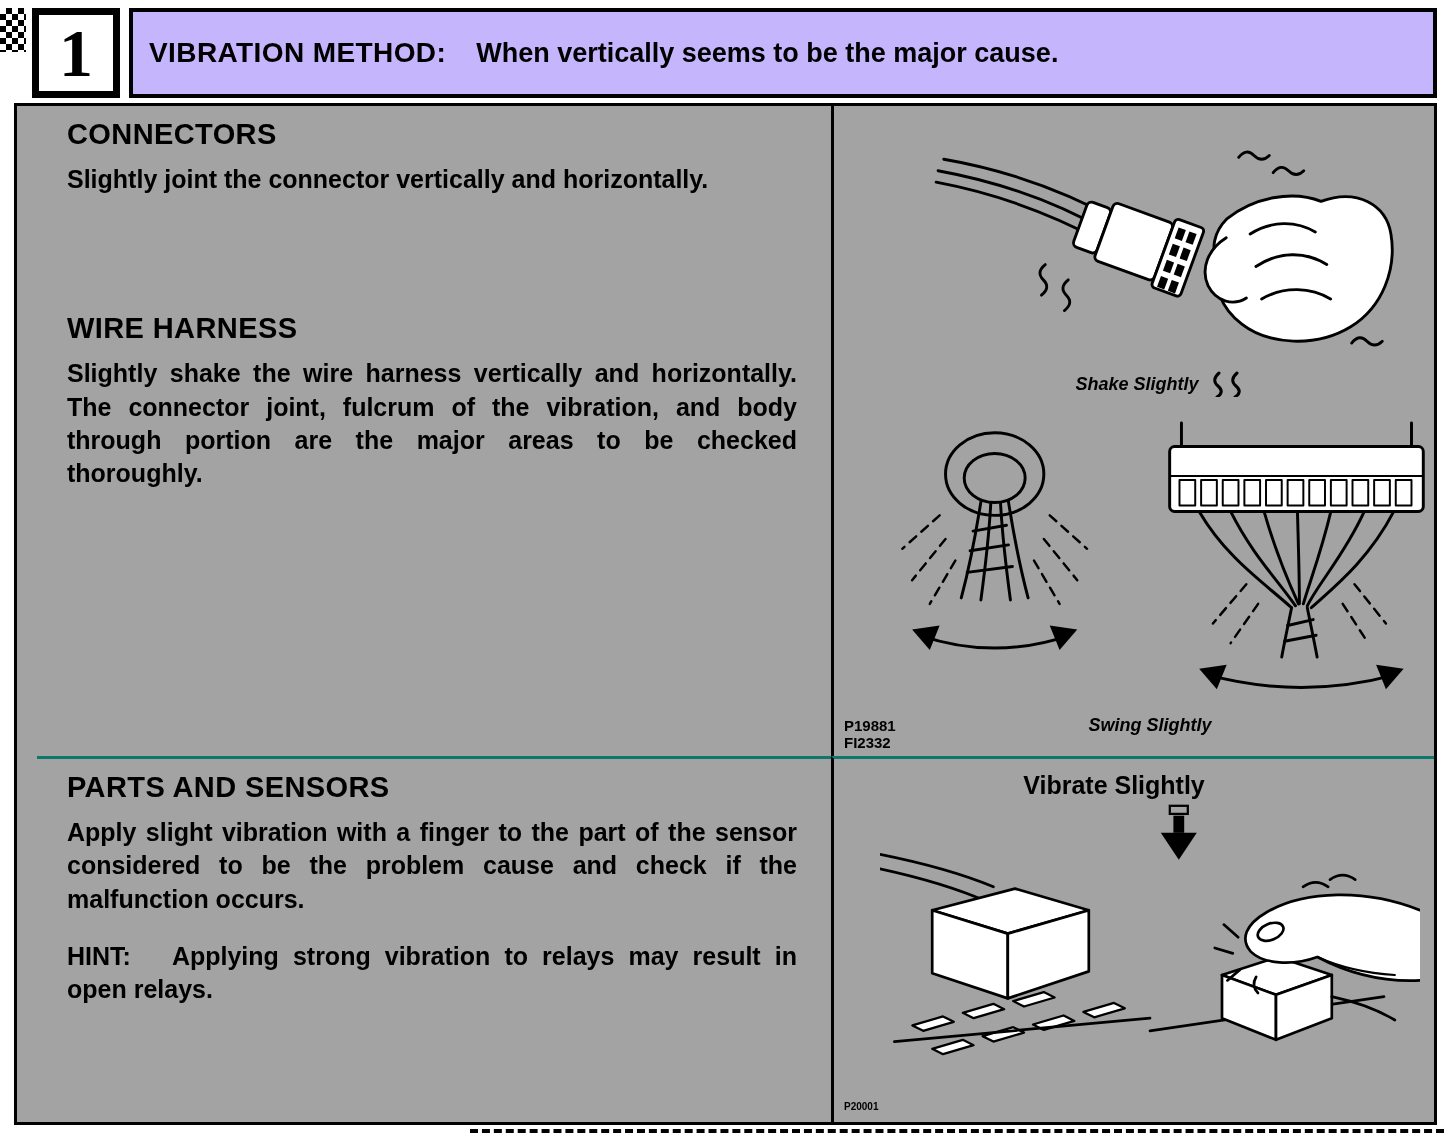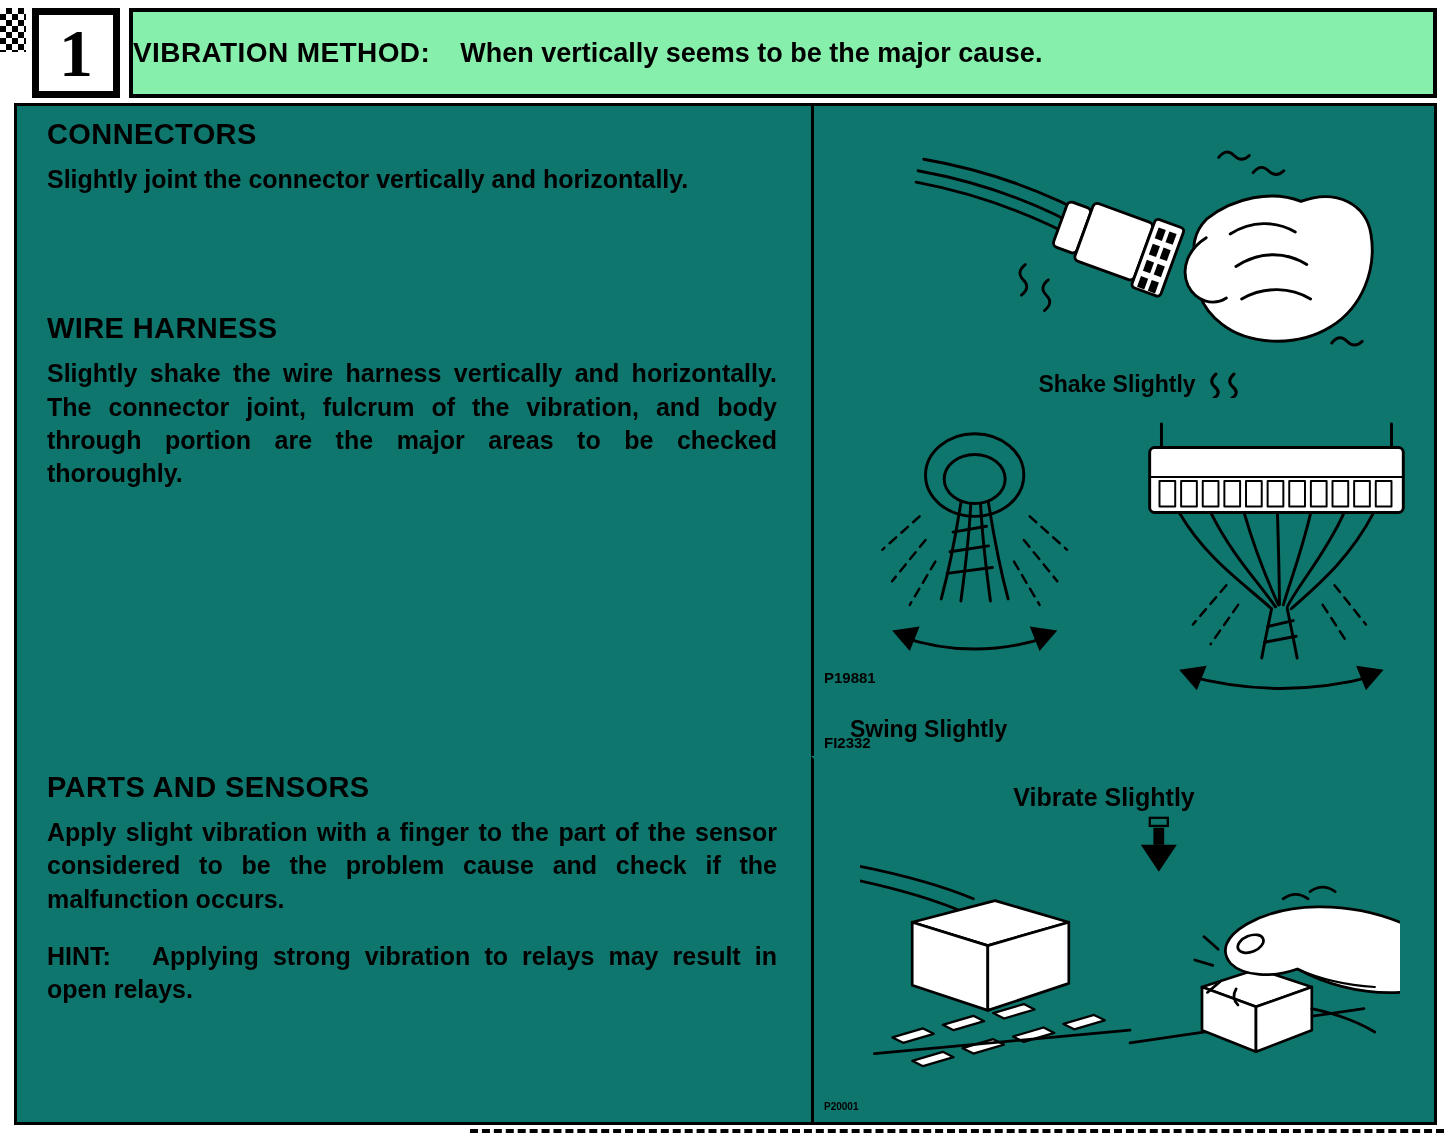--- a/index.html
+++ b/index.html
@@ -31,33 +31,34 @@
   }
   .step-box {
     width: 88px; border: 7px solid #000; background: #fff;
     display: flex; align-items: center; justify-content: center;
   }
   .step-number {
     font-family: "Liberation Serif", serif;
     font-size: 68px; font-weight: bold; line-height: 1;
   }
   .title-box {
-    flex: 1; border: 4px solid #000; background: #86efac;
-    display: flex; align-items: center; 
+    flex: 1; border: 4px solid #000; background: #c4b5fd;
+    display: flex; align-items: center; padding-left: 16px;
   }
   .doc-title { font-size: 28px; font-weight: bold; letter-spacing: .4px; }
   .doc-subtitle { font-size: 27px; font-weight: bold; margin-left: 30px; }
 
   
   .main {
     position: absolute; top: 103px; left: 14px; width: 1423px; height: 1022px;
-    border: 3px solid #000; background: #0f766e;
+    border: 3px solid #000; background: #a3a3a3;
     display: grid;
     grid-template-columns: 794px 1fr;
     grid-template-rows: 650px 1fr;
+    padding-left: 20px;
   }
   .cell { position: relative; }
   .cell.col-right { border-left: 3px solid #000; }
   .cell.row-bottom { border-top: 3px solid #0f766e; }
 
   .text-cell { padding: 12px 34px 0 30px; }
   .section-heading {
     margin: 0; font-size: 29px; font-weight: bold; letter-spacing: .4px;
   }
   .body-text {
@@ -66,35 +67,35 @@
     text-align: justify;
   }
   .gap-wire-harness { margin-top: 116px; }
   .hint-para { margin-top: 24px; }
   .hint-label { margin-right: 41px; }
 
   
   .fig { margin: 0; }
   .fig svg { display: block; }
   .fig-caption {
-    font-size: 23px; font-weight: bold; margin-top: 4px;
+    font-size: 18px; font-weight: bold; text-align: center; margin-top: 4px; font-style: italic;
   }
   .fig-shake { margin: 36px 0 0 100px; width: 460px; }
   .fig-shake .fig-caption { display: flex; align-items: center; justify-content: center; gap: 14px; }
   .fig-swing { margin: 24px 0 0 36px; width: 560px; }
   .fig-vibrate { margin: 4px 0 0 46px; width: 540px; }
   .fig-cell-bottom .fig-caption-top {
     font-size: 25px; font-weight: bold; text-align: center;
-    margin: 24px 40px 0 0;
+    margin: 12px 40px 0 0;
   }
   .fig-codes {
     position: absolute; left: 10px; bottom: 5px;
     font-size: 15px; font-weight: bold; line-height: 1.15;
   }
-  .fig-codes span { display: block; margin-top: 48px; }
+  .fig-codes span { display: block; }
   .fig-code-single {
     position: absolute; left: 10px; bottom: 10px;
     font-size: 10px; font-weight: bold;
   }
 </style>
 </head>
 <body>
 
 <div class="page">
 

